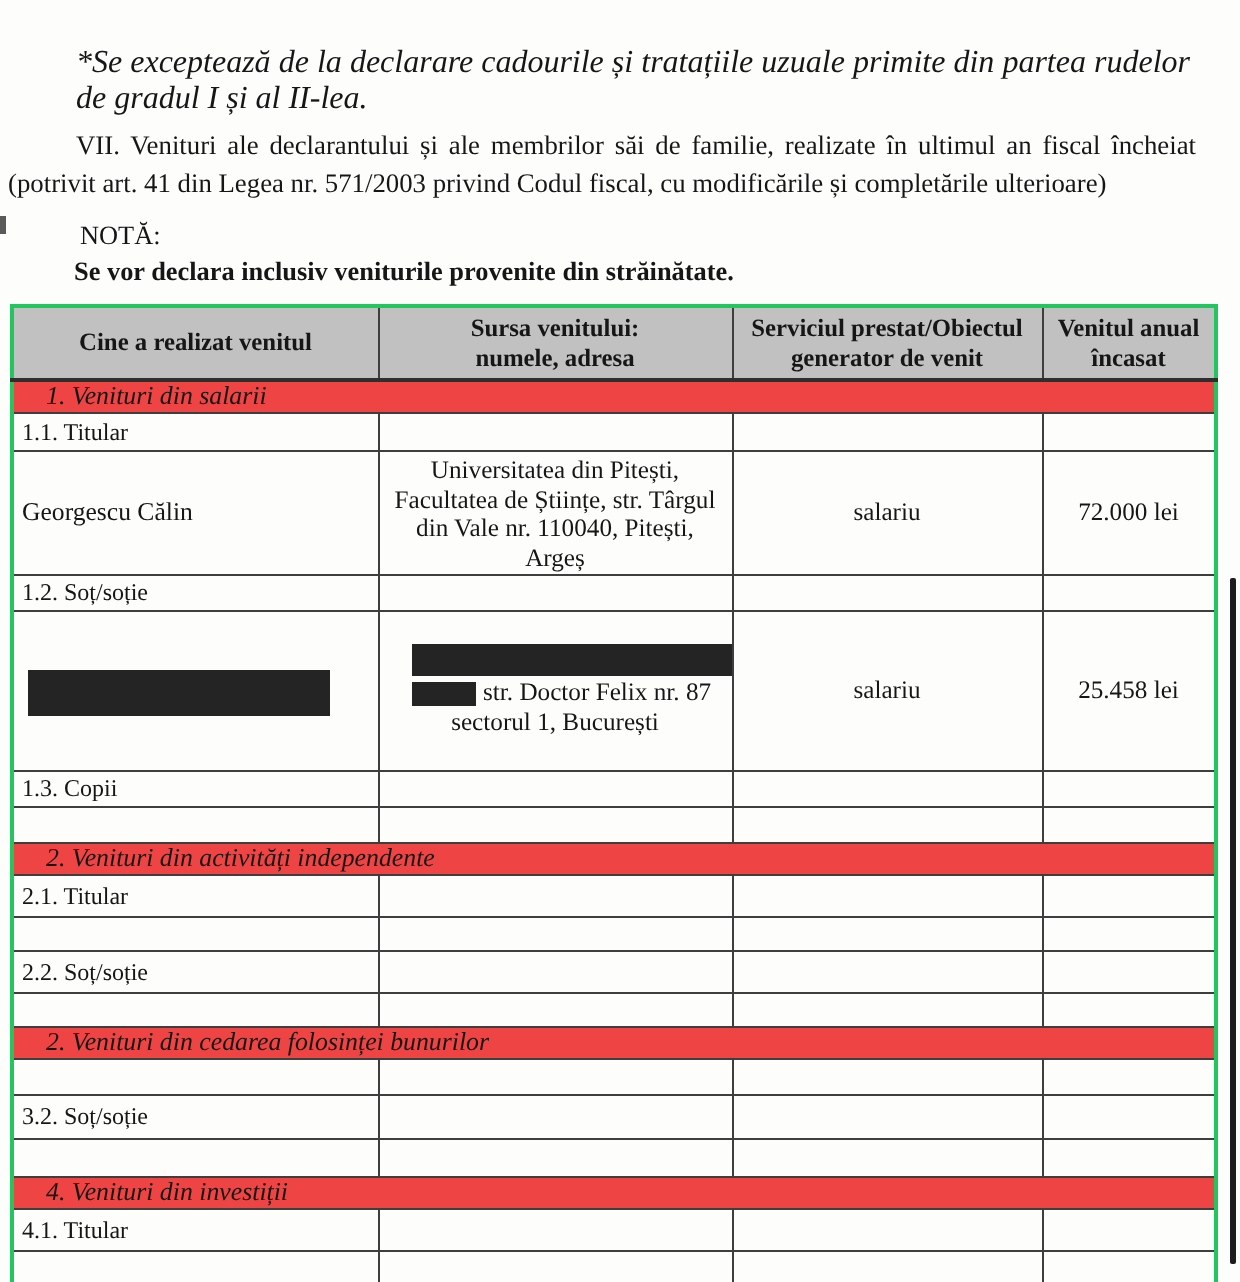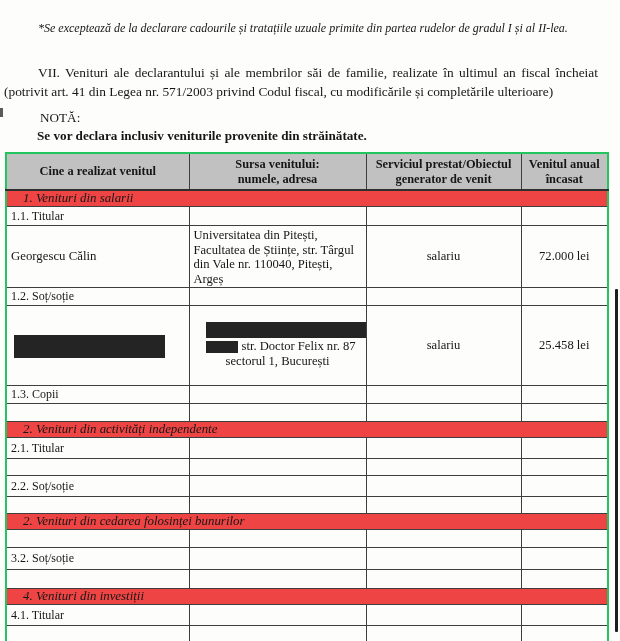--- a/index.html
+++ b/index.html
@@ -14,21 +14,21 @@
     overflow: hidden;
     font-family: "Liberation Serif", serif;
     color: #161616;
   }
   .exemption-note {
     position: absolute;
     top: 7px;
     left: 38px;
     width: 557px;
     font-style: italic;
-    font-size: 12px;
+    font-size: 16px;
     line-height: 18px;
     text-align: justify;
   }
   .section-heading {
     position: absolute;
     top: 50px;
     left: 4px;
     width: 594px;
     font-weight: normal;
     font-size: 13.4px;
@@ -84,21 +84,21 @@
   td.label-cell {
     vertical-align: middle;
     font-size: 12px;
   }
   td.name-cell {
     vertical-align: middle;
     font-size: 12.8px;
   }
   td.addr-cell {
     vertical-align: top;
-    text-align: left;
+    text-align: center;
     font-size: 12.6px;
     line-height: 14.6px;
     padding-top: 2px;
   }
   td.center-cell {
     text-align: center;
     vertical-align: middle;
     font-size: 12.6px;
   }
   .bar {

